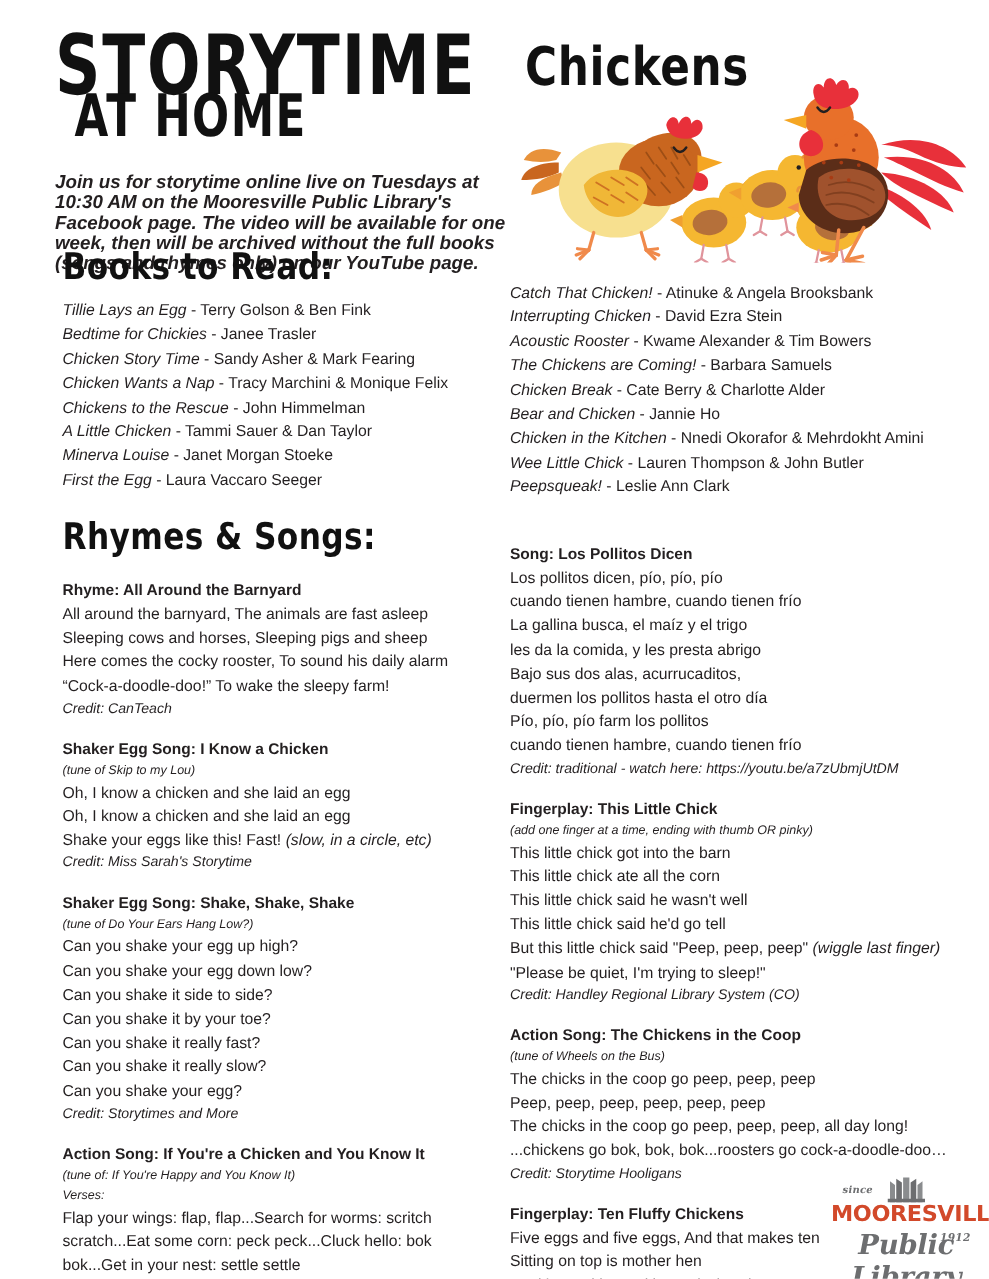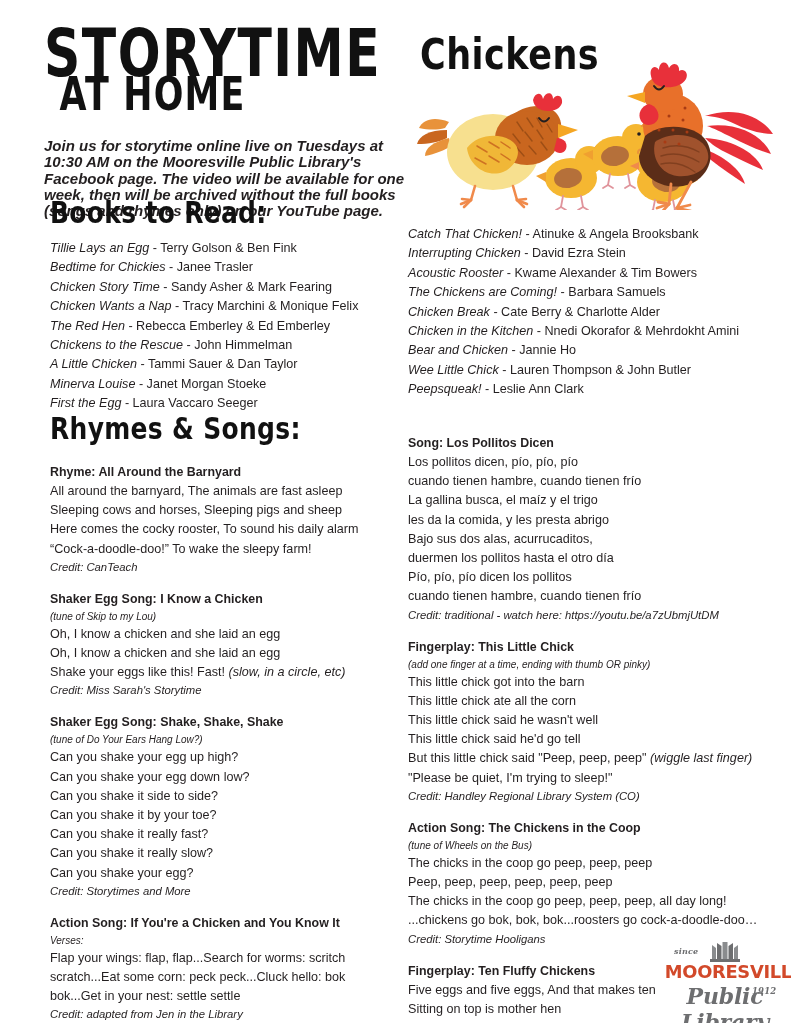--- a/index.html
+++ b/index.html
@@ -267,34 +267,33 @@
     </g>
   </svg>
 
   <div class="sec-head" id="books-head">Books to Read:</div>
 
   <div class="books-col" id="books-left">
       <div class="book-line"><span class="book-title">Tillie Lays an Egg</span><span> - Terry Golson &amp; Ben Fink</span></div>
       <div class="book-line"><span class="book-title">Bedtime for Chickies</span><span> - Janee Trasler</span></div>
       <div class="book-line"><span class="book-title">Chicken Story Time</span><span> - Sandy Asher &amp; Mark Fearing</span></div>
       <div class="book-line"><span class="book-title">Chicken Wants a Nap</span><span> - Tracy Marchini &amp; Monique Felix</span></div>
-      <div class="book-line"><span class="book-title">The Red Hen</span><span> - Rebecca Emberley &amp; Ed Emberley</span></div>
       <div class="book-line"><span class="book-title">Chickens to the Rescue</span><span> - John Himmelman</span></div>
       <div class="book-line"><span class="book-title">A Little Chicken</span><span> - Tammi Sauer &amp; Dan Taylor</span></div>
       <div class="book-line"><span class="book-title">Minerva Louise</span><span> - Janet Morgan Stoeke</span></div>
       <div class="book-line"><span class="book-title">First the Egg</span><span> - Laura Vaccaro Seeger</span></div>
     </div>
   <div class="books-col" id="books-right">
       <div class="book-line"><span class="book-title">Catch That Chicken!</span><span> - Atinuke &amp; Angela Brooksbank</span></div>
       <div class="book-line"><span class="book-title">Interrupting Chicken</span><span> - David Ezra Stein</span></div>
       <div class="book-line"><span class="book-title">Acoustic Rooster</span><span> - Kwame Alexander &amp; Tim Bowers</span></div>
       <div class="book-line"><span class="book-title">The Chickens are Coming!</span><span> - Barbara Samuels</span></div>
       <div class="book-line"><span class="book-title">Chicken Break</span><span> - Cate Berry &amp; Charlotte Alder</span></div>
+      <div class="book-line"><span class="book-title">Bear and Chicken</span><span> - Jannie Ho</span></div>
       <div class="book-line"><span class="book-title">Chicken in the Kitchen</span><span> - Nnedi Okorafor &amp; Mehrdokht Amini</span></div>
-      <div class="book-line"><span class="book-title">Bear and Chicken</span><span> - Jannie Ho</span></div>
       <div class="book-line"><span class="book-title">Wee Little Chick</span><span> - Lauren Thompson &amp; John Butler</span></div>
       <div class="book-line"><span class="book-title">Peepsqueak!</span><span> - Leslie Ann Clark</span></div>
     </div>
 
   <div class="sec-head" id="rhymes-head">Rhymes &amp; Songs:</div>
 
   <div class="rhyme-col" id="rhymes-left">
       <div class="entry">
         <div class="entry-title">Rhyme: All Around the Barnyard</div>
         <div class="entry-line">All around the barnyard, The animals are fast asleep</div>
@@ -318,37 +317,38 @@
         <div class="entry-line">Can you shake your egg down low?</div>
         <div class="entry-line">Can you shake it side to side?</div>
         <div class="entry-line">Can you shake it by your toe?</div>
         <div class="entry-line">Can you shake it really fast?</div>
         <div class="entry-line">Can you shake it really slow?</div>
         <div class="entry-line">Can you shake your egg?</div>
         <div class="credit">Credit: Storytimes and More</div>
       </div>
       <div class="entry">
         <div class="entry-title">Action Song: If You're a Chicken and You Know It</div>
+        <div class="entry-tune">(tune of: If You're Happy and You Know It)</div>
         <div class="entry-tune">Verses:</div>
         <div class="entry-line">Flap your wings: flap, flap...Search for worms: scritch</div>
         <div class="entry-line">scratch...Eat some corn: peck peck...Cluck hello: bok</div>
         <div class="entry-line">bok...Get in your nest: settle settle</div>
         <div class="credit">Credit: adapted from Jen in the Library</div>
       </div>
     </div>
   <div class="rhyme-col" id="rhymes-right">
       <div class="entry">
         <div class="entry-title">Song: Los Pollitos Dicen</div>
         <div class="entry-line">Los pollitos dicen, pío, pío, pío</div>
         <div class="entry-line">cuando tienen hambre, cuando tienen frío</div>
         <div class="entry-line">La gallina busca, el maíz y el trigo</div>
         <div class="entry-line">les da la comida, y les presta abrigo</div>
         <div class="entry-line">Bajo sus dos alas, acurrucaditos,</div>
         <div class="entry-line">duermen los pollitos hasta el otro día</div>
-        <div class="entry-line">Pío, pío, pío dicen los pollitos</div>
+        <div class="entry-line">Pío, pío, pío farm los pollitos</div>
         <div class="entry-line">cuando tienen hambre, cuando tienen frío</div>
         <div class="credit"><span>Credit: traditional - watch here: </span><span class="lnk">https://youtu.be/a7zUbmjUtDM</span></div>
       </div>
       <div class="entry">
         <div class="entry-title">Fingerplay: This Little Chick</div>
         <div class="entry-tune">(add one finger at a time, ending with thumb OR pinky)</div>
         <div class="entry-line">This little chick got into the barn</div>
         <div class="entry-line">This little chick ate all the corn</div>
         <div class="entry-line">This little chick said he wasn't well</div>
         <div class="entry-line">This little chick said he'd go tell</div>

